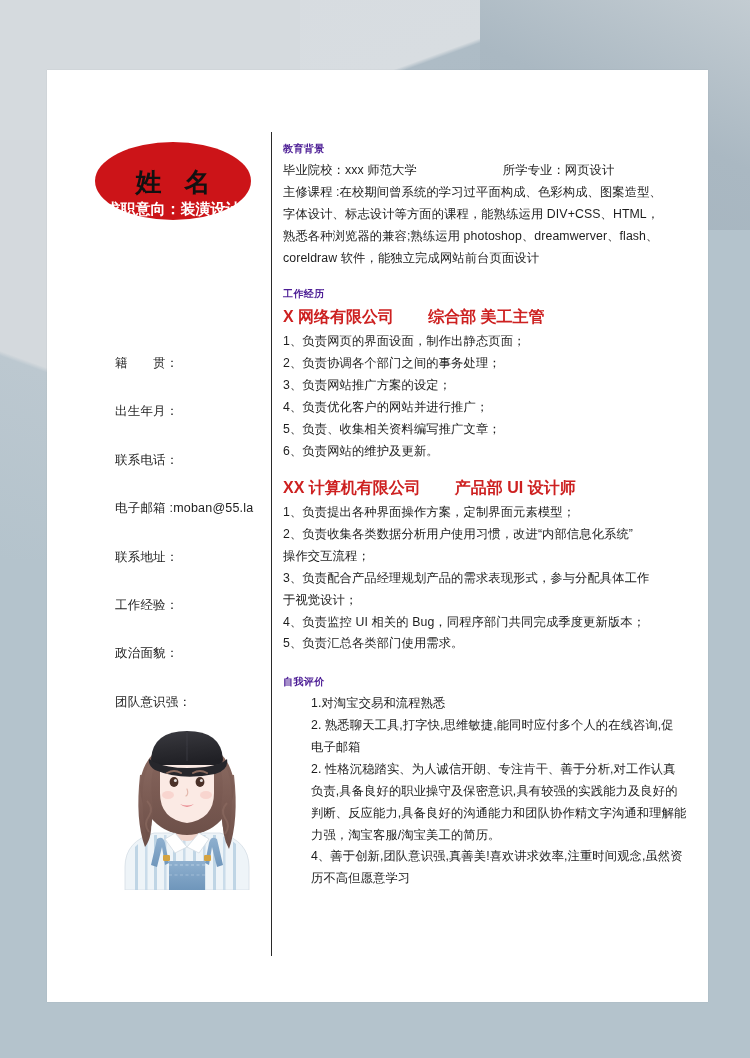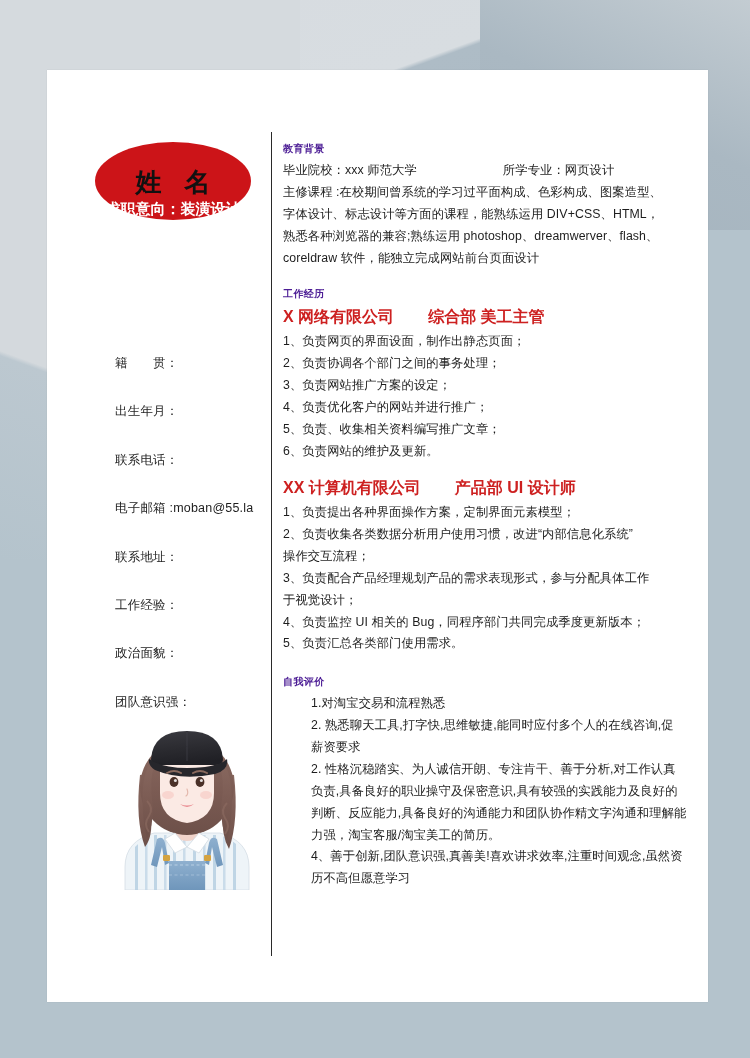--- a/index.html
+++ b/index.html
@@ -338,21 +338,21 @@
         <div class="body-line">5、负责汇总各类部门使用需求。</div>
       </div>
     </div>
 
     <div class="gap-lg"></div>
 
     <div class="section">
       <div class="section-title">自我评价</div>
       <div class="para">1.对淘宝交易和流程熟悉</div>
       <div class="para">2. 熟悉聊天工具,打字快,思维敏捷,能同时应付多个人的在线咨询,促</div>
-      <div class="para">薪资要求</div>
+      <div class="para">电子邮箱</div>
       <div class="para">2. 性格沉稳踏实、为人诚信开朗、专注肯干、善于分析,对工作认真</div>
       <div class="para">负责,具备良好的职业操守及保密意识,具有较强的实践能力及良好的</div>
       <div class="para">判断、反应能力,具备良好的沟通能力和团队协作精文字沟通和理解能</div>
       <div class="para">力强，淘宝客服/淘宝美工的简历。</div>
       <div class="para">4、善于创新,团队意识强,真善美!喜欢讲求效率,注重时间观念,虽然资</div>
       <div class="para">历不高但愿意学习</div>
     </div>
 
   </div>
 </div>

